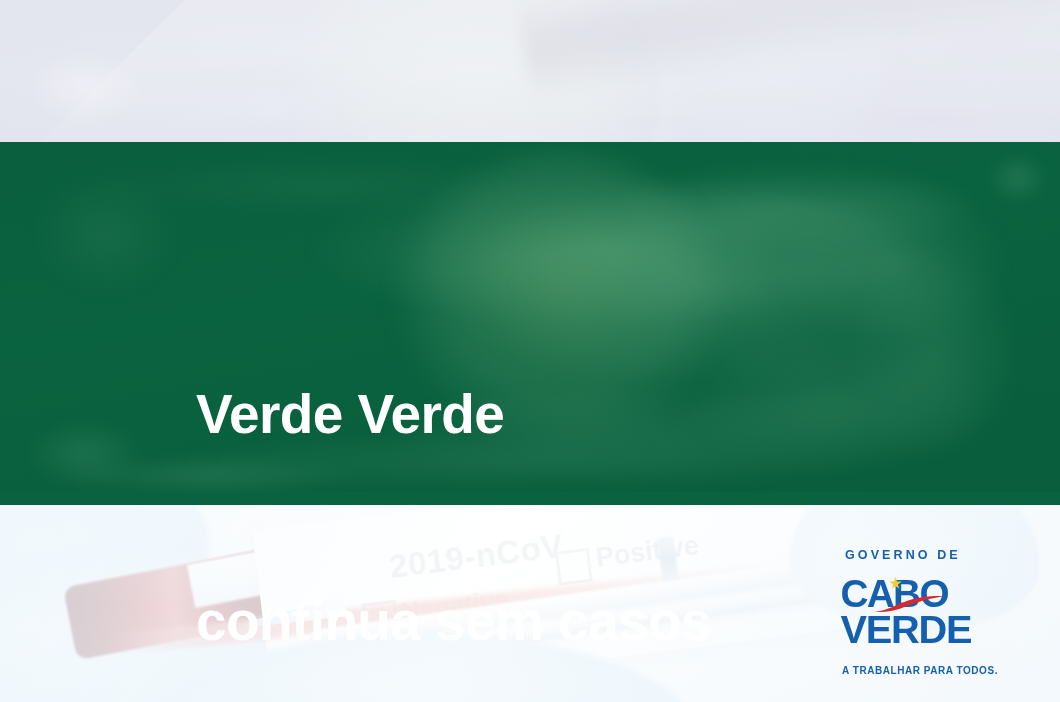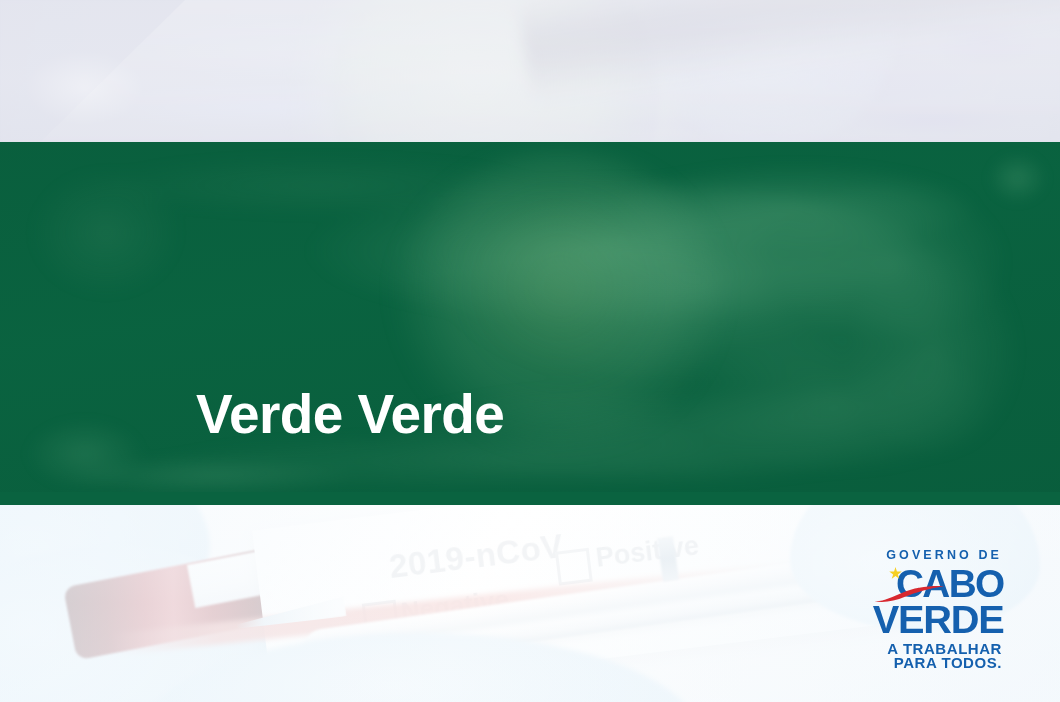--- a/index.html
+++ b/index.html
@@ -315,35 +315,35 @@
     left: 0; top: 0; right: 0; bottom: 0;
     background: linear-gradient(115deg, rgba(235,245,252,.45) 0%, rgba(255,255,255,.25) 45%, rgba(238,246,252,.45) 100%);
   }
 
   
   .logo {
     position: absolute;
     left: 842px; top: 548px;
     width: 160px;
     z-index: 9;
-    text-align: right;
+    text-align: left;
   }
   .logo-governo {
     color: #1560ae;
     font-family: "Liberation Sans", sans-serif;
     font-weight: bold;
     font-size: 12.5px;
     letter-spacing: 3.1px;
     line-height: 14px;
     margin-left: 3px;
   }
   .logo-cabo-wrap {
     position: relative;
     height: 35px;
-    margin-top: 4px;
+    margin-top: 14px;
   }
   .logo-cabo {
     position: absolute;
     left: 0; top: 0;
     width: 160px;
     color: #1560ae;
     font-family: "Liberation Sans", sans-serif;
     font-weight: bold;
     font-size: 38px;
     line-height: 36px;
@@ -370,24 +370,24 @@
     font-weight: bold;
     font-size: 39px;
     line-height: 37px;
     letter-spacing: -1.2px;
     transform: scaleX(1.02);
   }
   .logo-tagline {
     color: #1560ae;
     font-family: "Liberation Sans", sans-serif;
     font-weight: bold;
-    font-size: 15px;
+    font-size: 10px;
     letter-spacing: 0.55px;
     line-height: 14px;
-    margin-top: 4px;
+    margin-top: 16px;
   }
 </style>
 </head>
 <body>
 
 <div id="poster">
 
   <div class="top-strip">
     <div class="top-blobs"></div>
     <div class="top-virion"></div>
@@ -399,20 +399,21 @@
 
   <div class="green-band">
     <div class="green-core"></div>
     <div class="green-texture"></div>
     <div class="green-shade"></div>
     <div class="green-solid-foot"></div>
   </div>
 
   <div class="headline">
     <span class="headline-line">Verde Verde</span>
+    <span class="headline-line">continua sem casos</span>
     
   </div>
 
   <div class="bottom-photo">
     <div class="bp-paper"></div>
     <div class="bp-glove-left2"></div>
     <div class="bp-glove-left"></div>
     <div class="bp-tube"></div>
     <div class="bp-tube-cap"></div>
 

